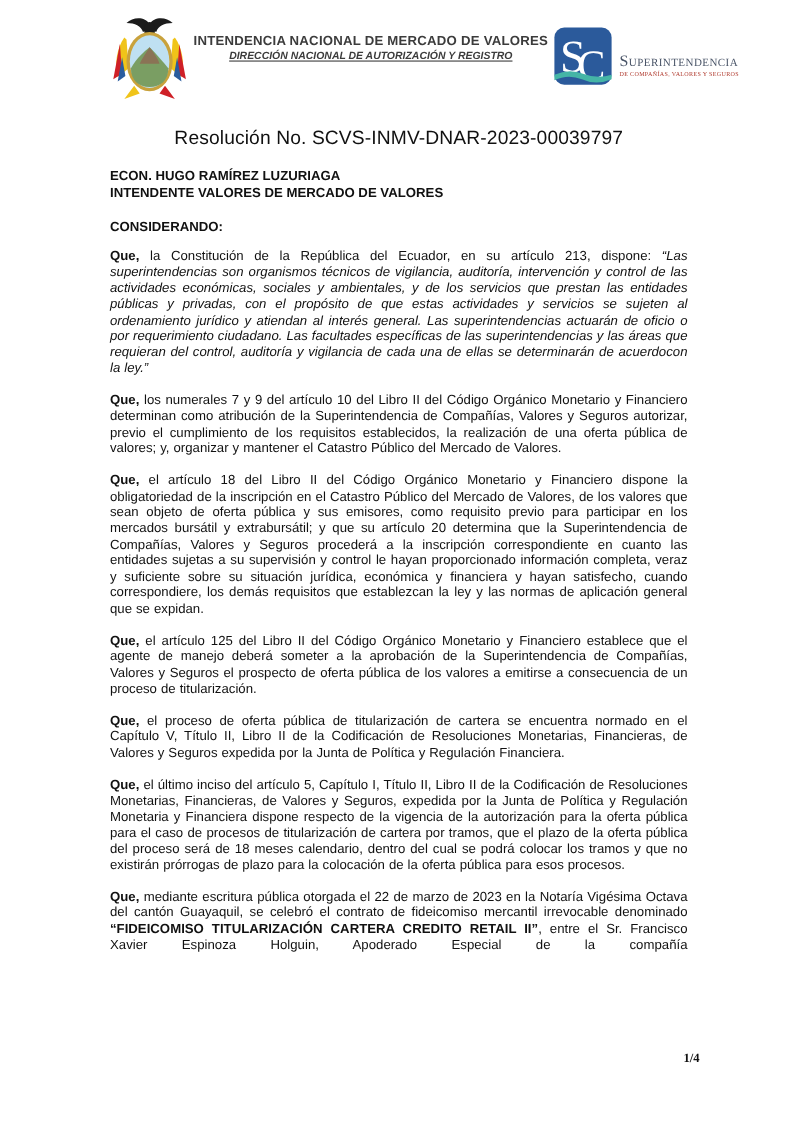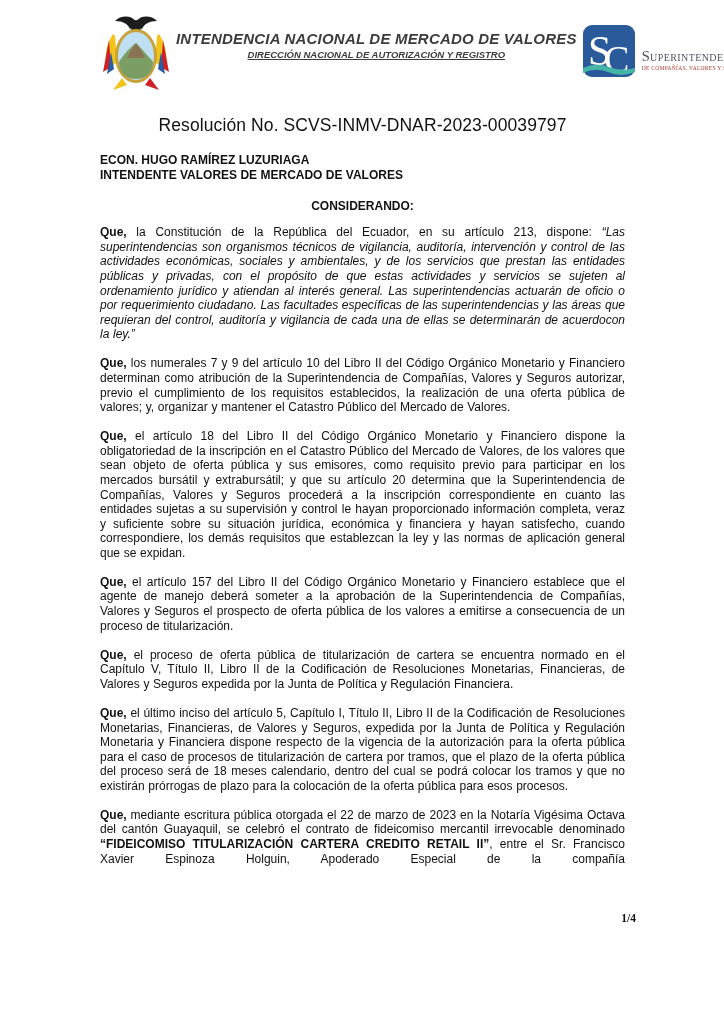--- a/index.html
+++ b/index.html
@@ -21,23 +21,22 @@
     height: 80px;
   }
   .coat-of-arms { flex: 0 0 auto; margin-top: -2px; }
   .org-block {
     flex: 1 1 auto;
     text-align: center;
     margin-top: 16px;
     padding: 0 4px;
   }
   .org-line1 {
-    font-size: 15px;
+    font-size: 12px;
     font-weight: bold;
-    font-style: italic;
     color: #3c3c3c;
     letter-spacing: 0.2px;
     white-space: nowrap;
   }
   .org-line2 {
     font-size: 9.5px;
     font-weight: bold;
     font-style: italic;
     color: #3c3c3c;
     margin-top: 2px;
@@ -76,42 +75,42 @@
     letter-spacing: 0.1px;
     white-space: nowrap;
   }
   .signatory { margin-top: 17px; }
   .signatory-name, .signatory-role {
     font-size: 12px;
     font-weight: bold;
     line-height: 1.22;
   }
   .section-heading {
-    text-align: center;
+    text-align: left;
     font-size: 12px;
     font-weight: bold;
     margin-top: 17px;
   }
   
   .body-text { margin-top: 12px; }
   .para {
     font-size: 12px;
     line-height: 1.215;
     text-align: justify;
     margin: 0 0 14.5px 0;
     word-spacing: 0.3px;
   }
   .para .lead { font-weight: bold; }
   .para .quote { font-style: italic; }
   .para .bold-inline { font-weight: bold; }
   .para-last { text-align-last: justify; }
   
   .page-number {
     position: absolute;
-    top: 912px;
+    top: 956px;
     right: 88px;
     font-family: "Liberation Serif", serif;
     font-size: 11.5px;
     font-weight: bold;
     color: #111111;
   }
 </style>
 </head>
 <body>
 
@@ -171,21 +170,21 @@
   <div class="section-heading">CONSIDERANDO:</div>
 
   <div class="body-text">
 
     <p class="para"><span class="lead">Que,</span><span> la Constitución de la República del Ecuador, en su artículo 213, dispone: </span><span class="quote">“Las superintendencias son organismos técnicos de vigilancia, auditoría, intervención y control de las actividades económicas, sociales y ambientales, y de los servicios que prestan las entidades públicas y privadas, con el propósito de que estas actividades y servicios se sujeten al ordenamiento jurídico y atiendan al interés general. Las superintendencias actuarán de oficio o por requerimiento ciudadano. Las facultades específicas de las superintendencias y las áreas que requieran del control, auditoría y vigilancia de cada una de ellas se determinarán de acuerdocon la ley.”</span></p>
 
     <p class="para"><span class="lead">Que,</span><span> los numerales 7 y 9 del artículo 10 del Libro II del Código Orgánico Monetario y Financiero determinan como atribución de la Superintendencia de Compañías, Valores y Seguros autorizar, previo el cumplimiento de los requisitos establecidos, la realización de una oferta pública de valores; y, organizar y mantener el Catastro Público del Mercado de Valores.</span></p>
 
     <p class="para"><span class="lead">Que,</span><span> el artículo 18 del Libro II del Código Orgánico Monetario y Financiero dispone la obligatoriedad de la inscripción en el Catastro Público del Mercado de Valores, de los valores que sean objeto de oferta pública y sus emisores, como requisito previo para participar en los mercados bursátil y extrabursátil; y que su artículo 20 determina que la Superintendencia de Compañías, Valores y Seguros procederá a la inscripción correspondiente en cuanto las entidades sujetas a su supervisión y control le hayan proporcionado información completa, veraz y suficiente sobre su situación jurídica, económica y financiera y hayan satisfecho, cuando correspondiere, los demás requisitos que establezcan la ley y las normas de aplicación general que se expidan.</span></p>
 
-    <p class="para"><span class="lead">Que,</span><span> el artículo 157 del Libro II del Código Orgánico Monetario y Financiero establece que el agente de manejo deberá someter a la aprobación de la Superintendencia de Compañías, Valores y Seguros el prospecto de oferta pública de los valores a emitirse a consecuencia de un proceso de titularización.</span></p>
+    <p class="para"><span class="lead">Que,</span><span> el artículo 125 del Libro II del Código Orgánico Monetario y Financiero establece que el agente de manejo deberá someter a la aprobación de la Superintendencia de Compañías, Valores y Seguros el prospecto de oferta pública de los valores a emitirse a consecuencia de un proceso de titularización.</span></p>
 
     <p class="para"><span class="lead">Que,</span><span> el proceso de oferta pública de titularización de cartera se encuentra normado en el Capítulo V, Título II, Libro II de la Codificación de Resoluciones Monetarias, Financieras, de Valores y Seguros expedida por la Junta de Política y Regulación Financiera.</span></p>
 
     <p class="para"><span class="lead">Que,</span><span> el último inciso del artículo 5, Capítulo I, Título II, Libro II de la Codificación de Resoluciones Monetarias, Financieras, de Valores y Seguros, expedida por la Junta de Política y Regulación Monetaria y Financiera dispone respecto de la vigencia de la autorización para la oferta pública para el caso de procesos de titularización de cartera por tramos, que el plazo de la oferta pública del proceso será de 18 meses calendario, dentro del cual se podrá colocar los tramos y que no existirán prórrogas de plazo para la colocación de la oferta pública para esos procesos.</span></p>
 
     <p class="para para-last"><span class="lead">Que,</span><span> mediante escritura pública otorgada el 22 de marzo de 2023 en la  Notaría Vigésima Octava del cantón Guayaquil, se celebró el contrato de fideicomiso mercantil irrevocable denominado </span><span class="bold-inline">“FIDEICOMISO TITULARIZACIÓN CARTERA CREDITO RETAIL II”</span><span>, entre el Sr. Francisco Xavier Espinoza Holguin, Apoderado Especial de la compañía</span></p>
 
   </div>
 
   <div class="page-number">1/4</div>

